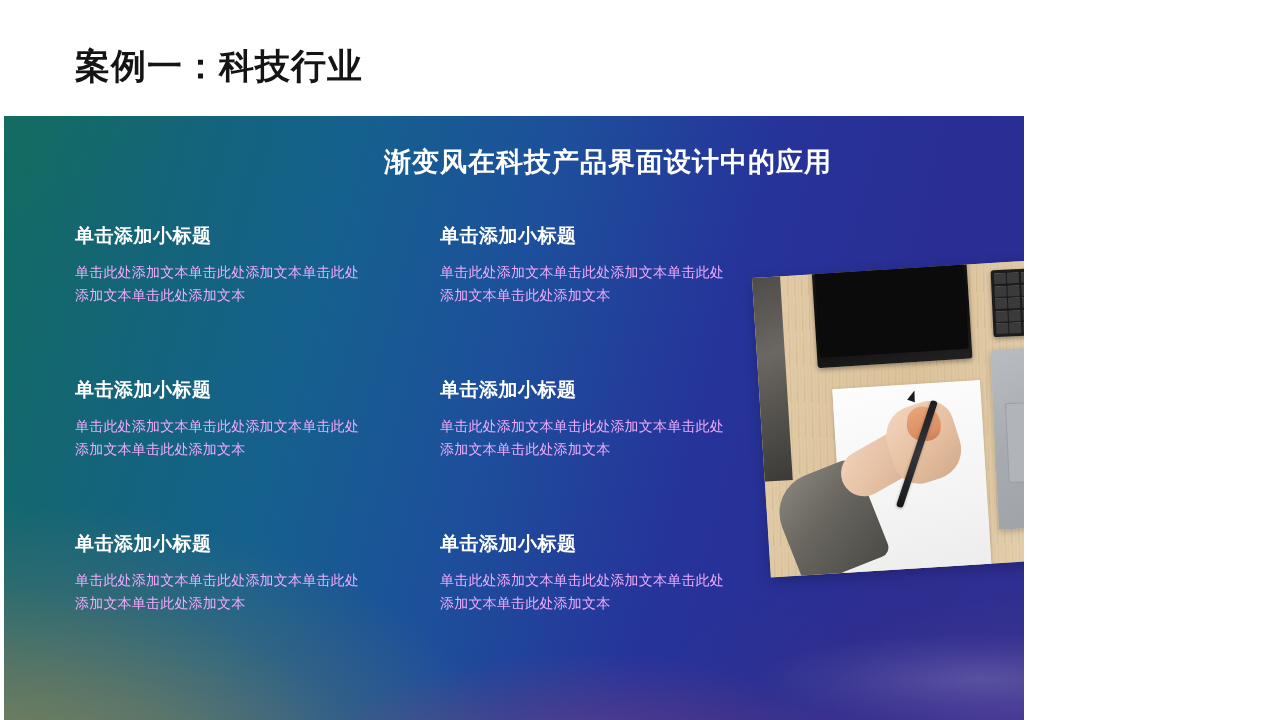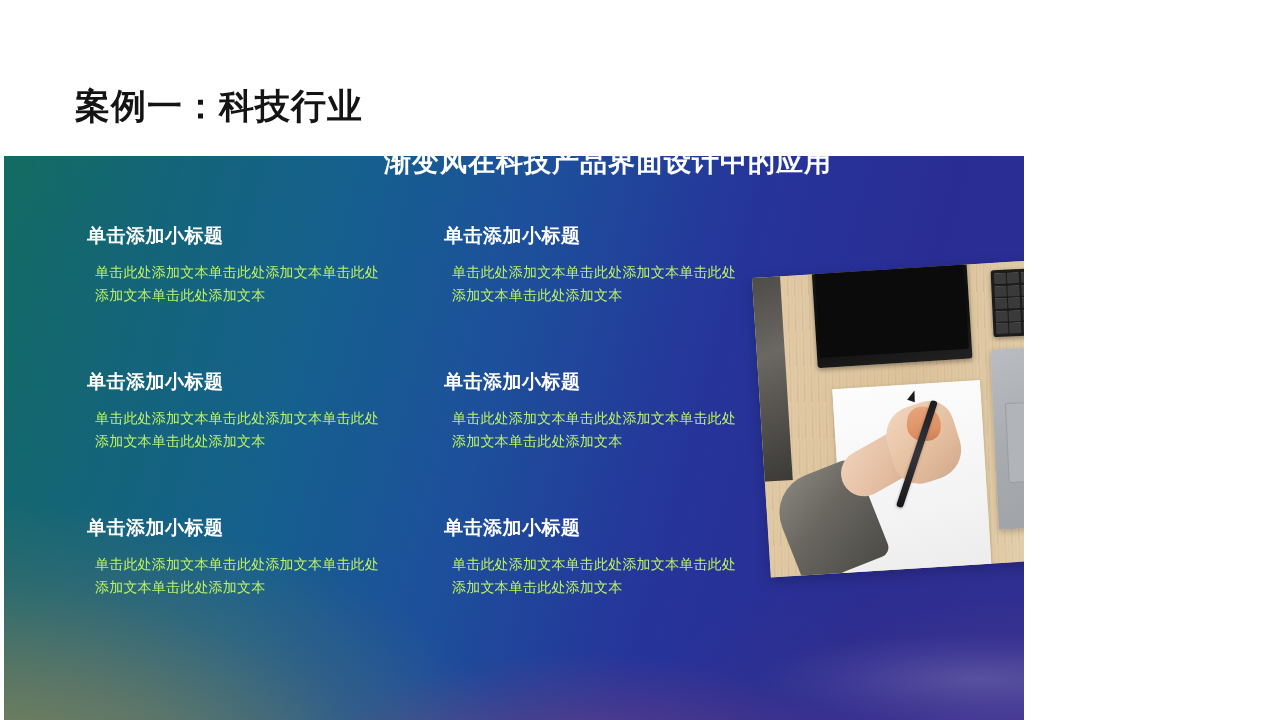--- a/index.html
+++ b/index.html
@@ -20,21 +20,20 @@
 
   
   .header-band {
     position: absolute;
     left: 0;
     top: 0;
     width: 1280px;
     height: 116px;
     background: #ffffff;
     z-index: 6;
-    margin-top: 40px;
   }
   .slide-title {
     position: absolute;
     left: 75px;
     top: 47px;
     font-size: 35px;
     font-weight: bold;
     color: #141414;
     letter-spacing: 1px;
     white-space: nowrap;
@@ -124,44 +123,45 @@
     font-weight: bold;
     color: #ffffff;
     letter-spacing: 1px;
     z-index: 4;
     transform: translateX(-34px);
   }
 
   
   .blocks {
     position: absolute;
-    left: 83px;
+    left: 71px;
     top: 110px;
     width: 680px;
     z-index: 4;
     display: grid;
     grid-template-columns: 357px 323px;
     grid-auto-rows: 146px;
+    gap: 8px;
   }
   .block {
     padding-right: 8px;
   }
   .block-title {
     font-size: 19px;
     font-weight: bold;
     color: #ffffff;
     letter-spacing: 0.5px;
     margin: 0 0 14px 0;
     line-height: 1.1;
   }
   .block-body {
     font-size: 14px;
-    color: #bef264;
+    color: #f0abfc;
     line-height: 1.62;
-    margin: 8px;
+    margin: 0;
     max-width: 290px;
     letter-spacing: 0.2px;
   }
 
   
   .photo-wrap {
     position: absolute;
     left: 757px;
     top: 148px;
     width: 438px;

